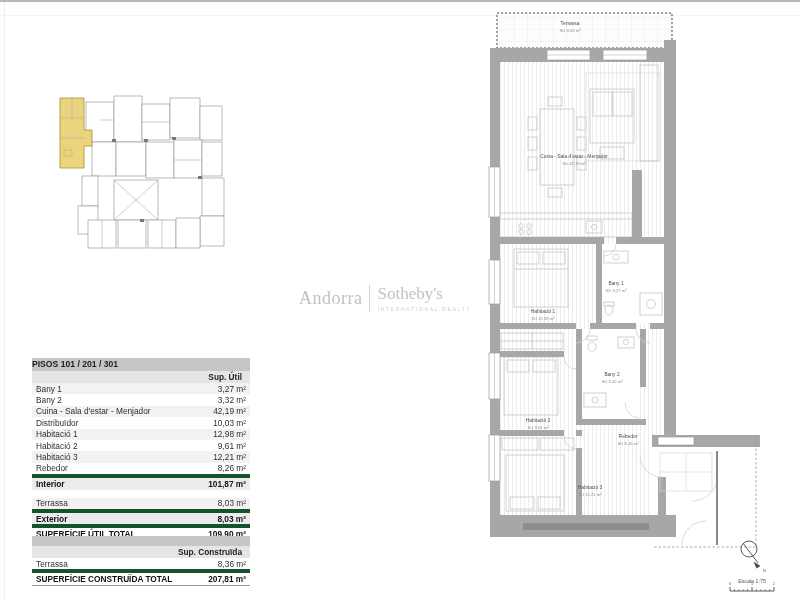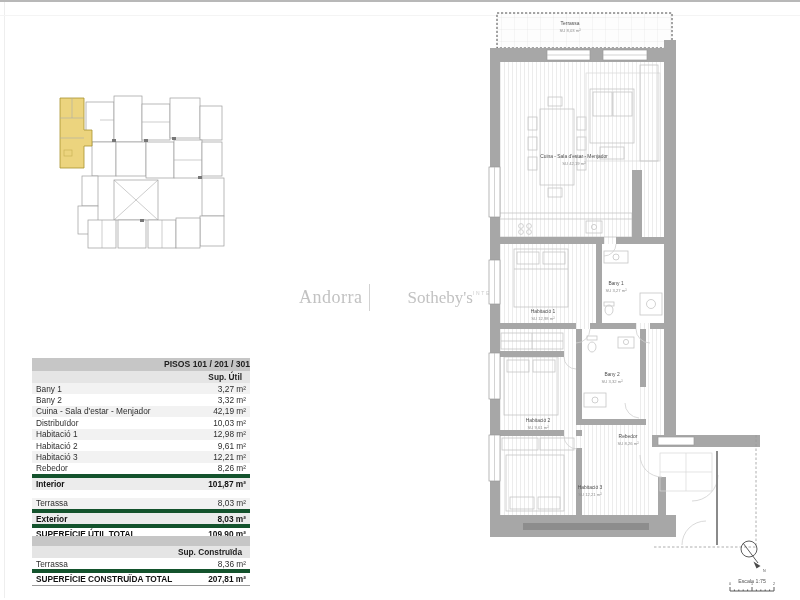--- a/index.html
+++ b/index.html
@@ -6,27 +6,27 @@
   #page{position:relative;width:800px;height:600px;background:#ffffff;overflow:hidden;
         font-family:"Liberation Sans",sans-serif;color:#333;}
   .frame-top{position:absolute;left:0;top:0;width:800px;height:2px;background:#b8b8b8;}
   .frame-left{position:absolute;left:4px;top:2px;width:1px;height:596px;background:#eeeeee;}
   .frame-hair{position:absolute;left:0;top:15px;width:800px;height:1px;background:#f4f4f4;}
 
   
   .logo{position:absolute;left:299px;top:284px;display:flex;align-items:center;gap:7px;color:#c2c2c2;}
   .logo-left{font-family:"Liberation Serif",serif;font-size:18px;letter-spacing:.5px;}
   .logo-divider{width:1px;height:27px;background:#d2d2d2;}
-  .logo-right{display:flex;flex-direction:row;margin-left:30px;}
+  .logo-right{display:flex;flex-direction:column;}
   .logo-sothebys{font-family:"Liberation Serif",serif;font-size:17px;}
   .logo-sub{font-size:5px;letter-spacing:1.7px;color:#cdcdcd;margin-top:2px;}
 
   
   .tbl{position:absolute;left:32px;width:218px;font-size:8.3px;color:#2e2e2e;}
-  .tbl-title{background:#c6c6c6;text-align:right;font-weight:bold;height:13px;line-height:13px;
+  .tbl-title{background:#c6c6c6;text-align:left;font-weight:bold;height:13px;line-height:13px;
              font-size:8.6px;color:#1e1e1e;}
   .tbl-subhead{background:#e5e5e5;display:flex;justify-content:flex-end;align-items:center;
                font-weight:bold;height:12px;padding:0 8px;color:#1e1e1e;}
   .trow{display:flex;justify-content:space-between;align-items:center;height:11.4px;padding:0 4px;}
   .trow.alt{background:#f2f2f2;}
   .trow.bold{font-weight:bold;color:#111;}
   .trow.topline{border-top:4px solid #14532d;}
   .trow.botline{border-bottom:1.5px solid #9a9a9a;}
   .trow.shade{background:#ececec;}
   .tgap{height:8px;}

